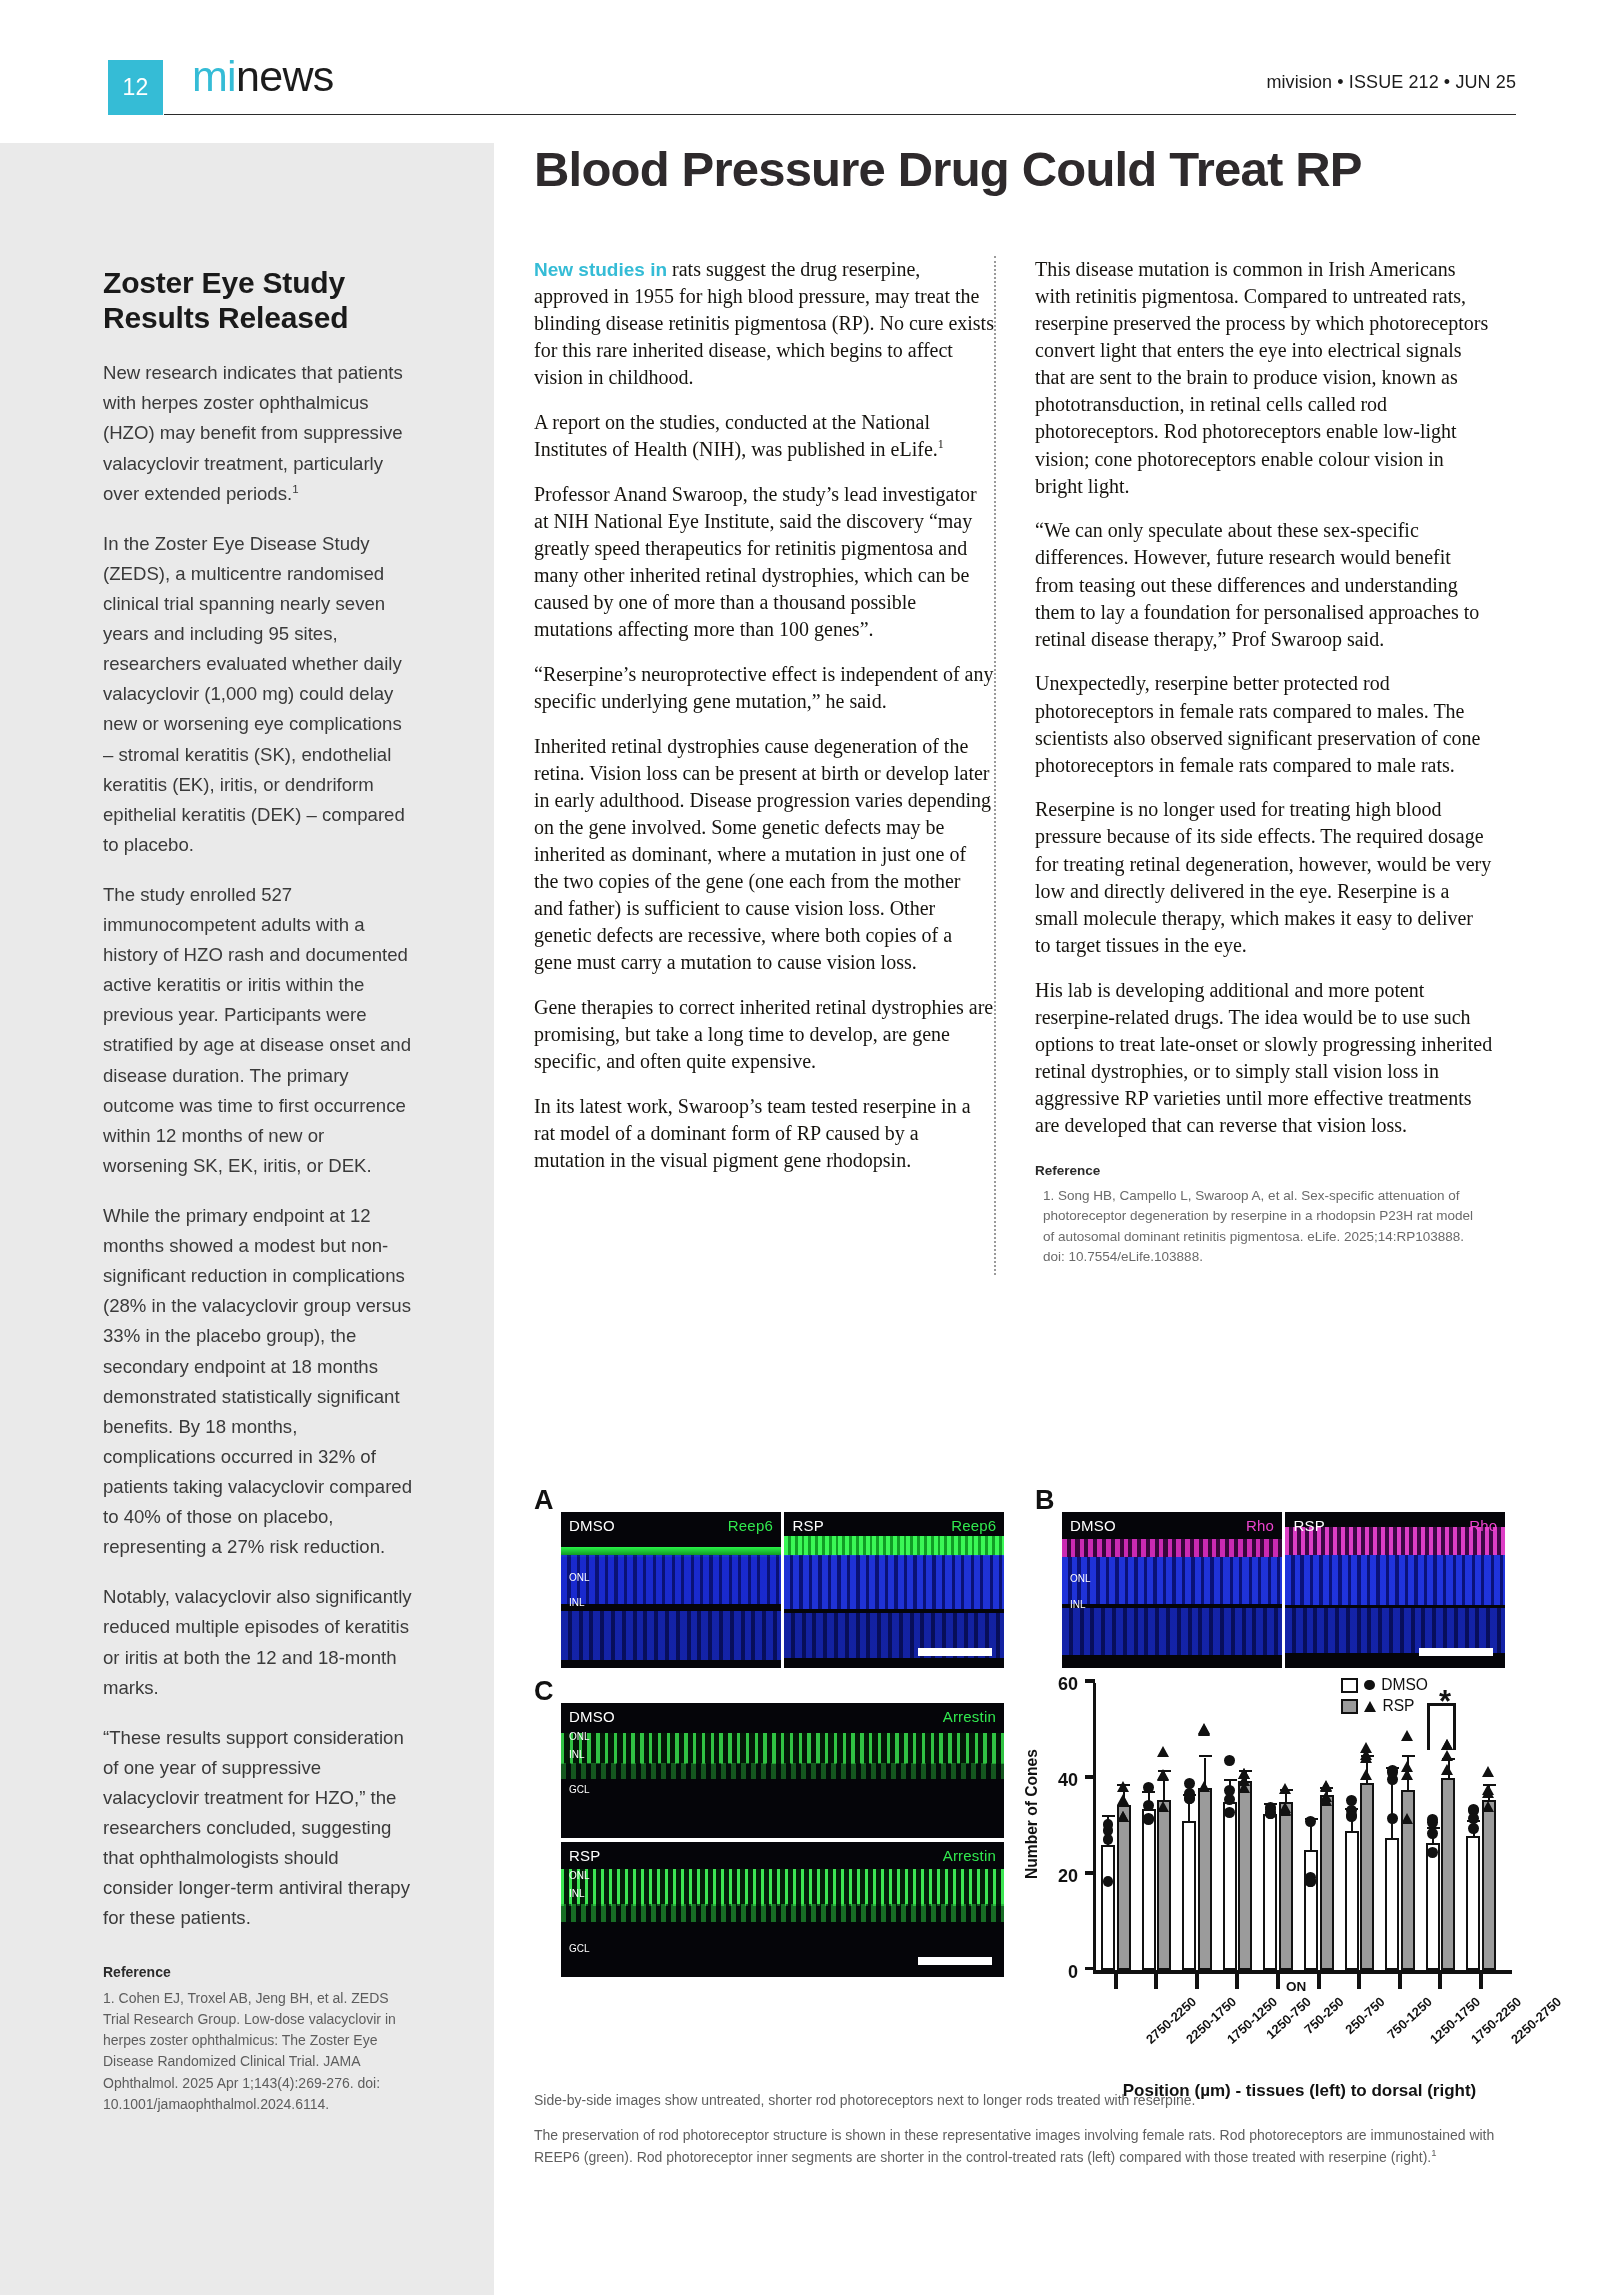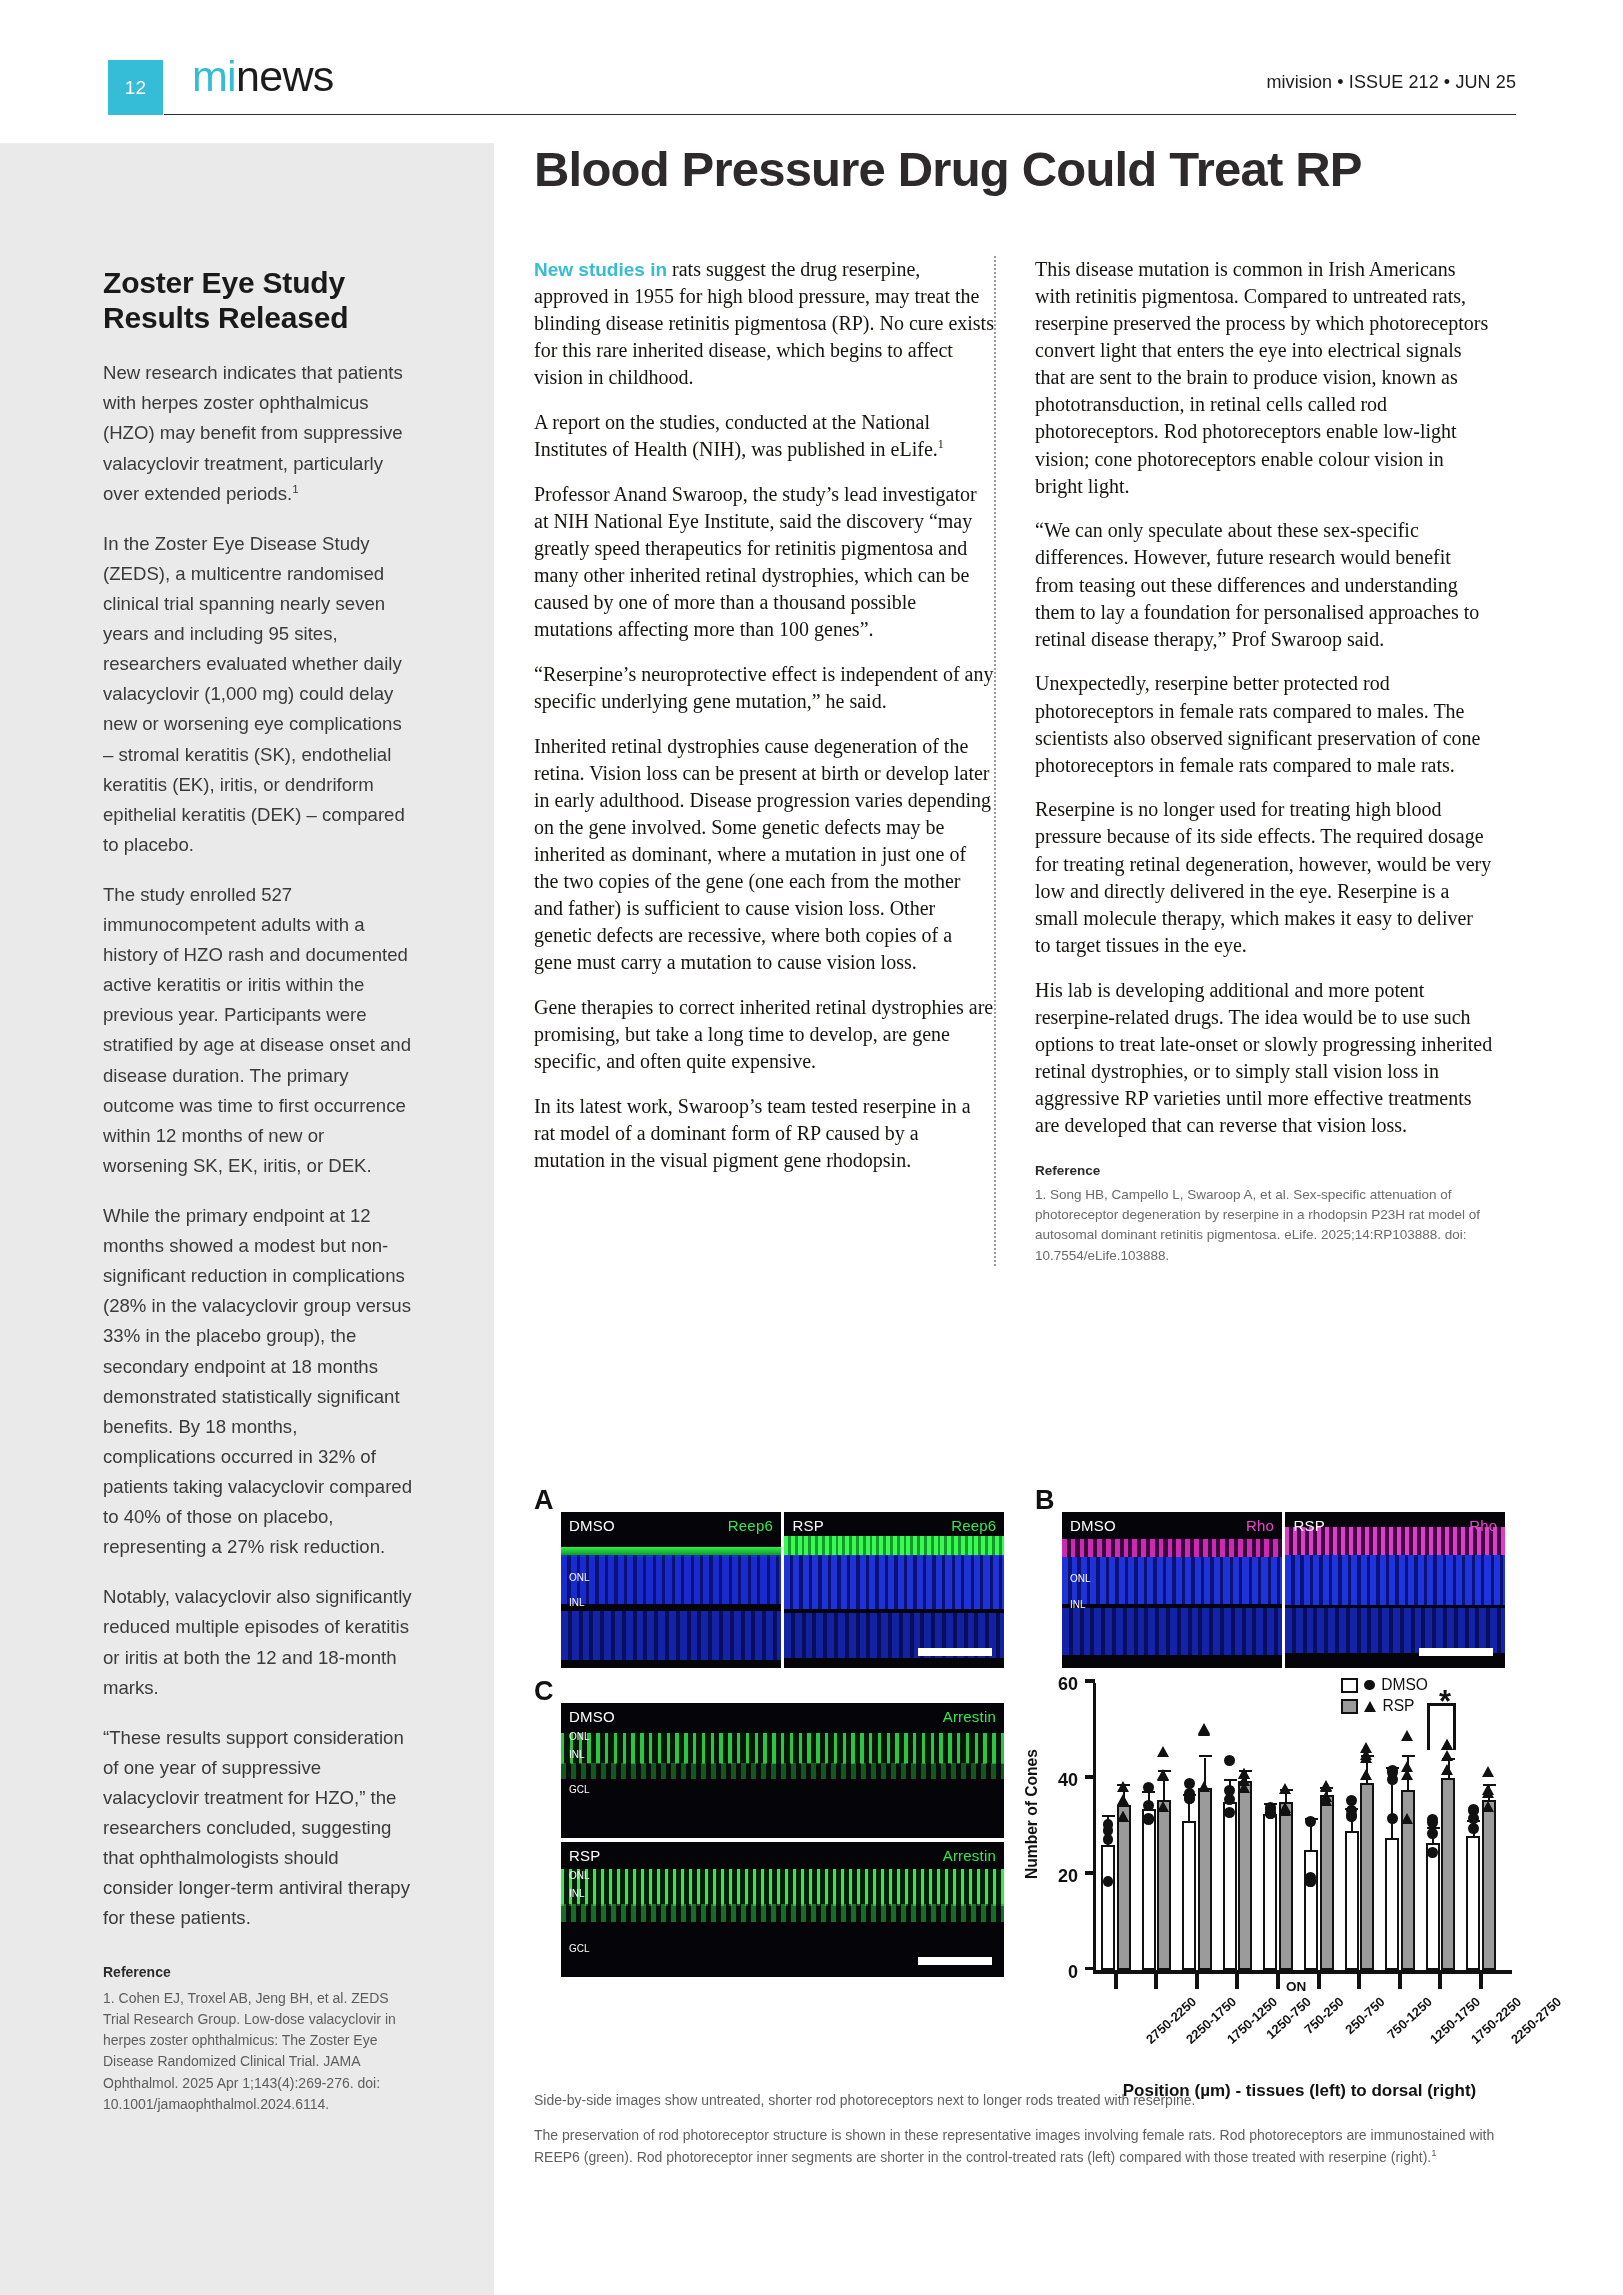--- a/index.html
+++ b/index.html
@@ -3,21 +3,21 @@
 <meta charset="utf-8">
 <style>
   * { box-sizing: border-box; margin: 0; padding: 0; }
   html, body { width: 1624px; height: 2295px; background: #ffffff; }
   body { font-family: "Liberation Sans", sans-serif; position: relative; overflow: hidden; }
 
   
   #masthead { position: absolute; left: 0; top: 0; width: 1624px; height: 129px; }
   #page-num-box {
     position: absolute; left: 108px; top: 60px; width: 55px; height: 55px;
-    background: #35bcd6; color: #ffffff; font-size: 19px; font-weight: 400;
+    background: #35bcd6; color: #ffffff; font-size: 23px; font-weight: 400;
     display: flex; align-items: center; justify-content: center; letter-spacing: 0.3px;
   }
   #brand { position: absolute; left: 192px; top: 55px; font-size: 43px; font-weight: 400; letter-spacing: -0.7px; line-height: 1; }
   #brand .mi { color: #35bcd6; }
   #brand .news { color: #1c1c1c; }
   #issue-line {
     position: absolute; right: 108px; top: 72px; font-size: 18px; color: #1c1c1c;
     letter-spacing: 0.1px; white-space: nowrap;
   }
   #header-rule { position: absolute; left: 164px; top: 114px; width: 1352px; height: 1.4px; background: #2b2b2b; }
@@ -60,21 +60,21 @@
   .col p sup { font-size: 12px; vertical-align: super; line-height: 0; }
   .lede { color: #35bcd6; font-weight: 700; font-family: "Liberation Sans", sans-serif; font-size: 19px; }
 
   .refblock { margin-top: 24px; }
   .refblock h3 {
     font-family: "Liberation Sans", sans-serif; font-size: 13.5px; font-weight: 700;
     color: #2a2a2a; margin-bottom: 6.8px;
   }
   .refblock p {
     font-family: "Liberation Sans", sans-serif; font-size: 13.5px; line-height: 1.5;
-    color: #6a6a6a; font-weight: 300; margin: 0;
+    color: #6a6a6a; font-weight: 300; margin: 8px;
   }
 
   
   #figure { position: absolute; left: 534px; top: 1485px; width: 995px; }
   .panel-letter {
     font-family: "Liberation Sans", sans-serif; font-weight: 700; font-size: 27px; color: #111;
     position: absolute;
   }
 
   .micro-pair { position: absolute; display: flex; gap: 3.4px; }

